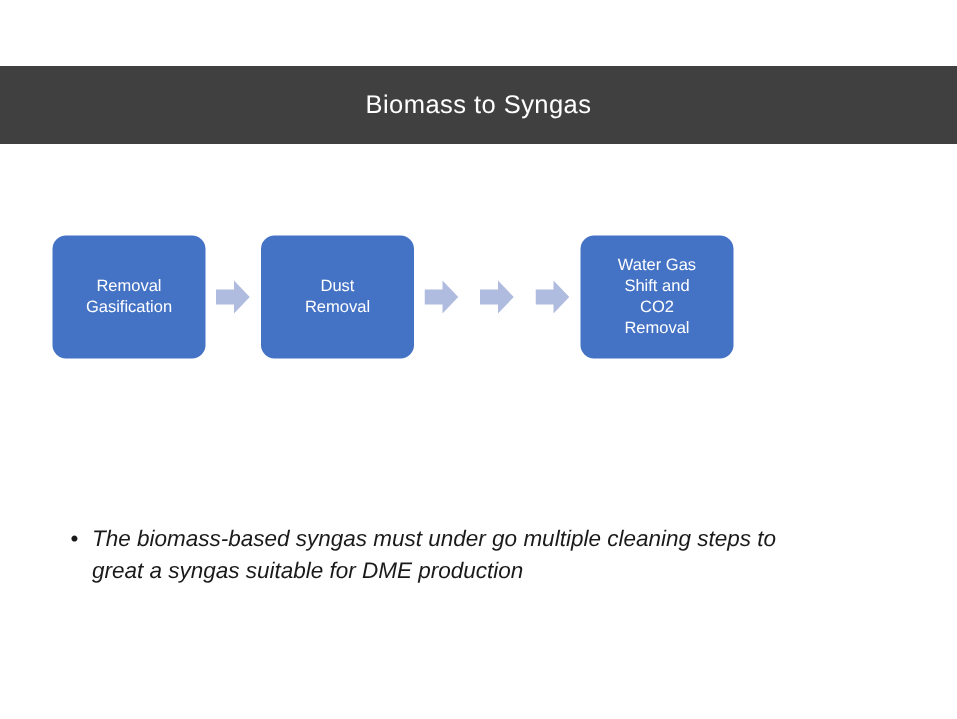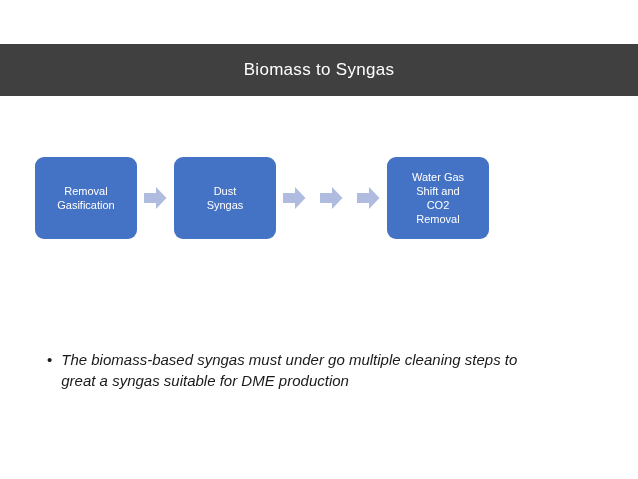--- a/index.html
+++ b/index.html
@@ -104,21 +104,21 @@
       <span class="flow-label">Removal
 Gasification</span>
     </div>
 
     <svg class="flow-arrow" viewBox="0 0 23 24" aria-hidden="true">
       <polygon points="0,7 12,7 12,1 22.5,12 12,23 12,17 0,17"></polygon>
     </svg>
 
     <div class="flow-box">
       <span class="flow-label">Dust
-Syngas</span>
+Removal</span>
     </div>
 
     <svg class="flow-arrow" viewBox="0 0 23 24" aria-hidden="true">
       <polygon points="0,7 12,7 12,1 22.5,12 12,23 12,17 0,17"></polygon>
     </svg>
 
 
     <svg class="flow-arrow" viewBox="0 0 23 24" aria-hidden="true">
       <polygon points="0,7 12,7 12,1 22.5,12 12,23 12,17 0,17"></polygon>
     </svg>

